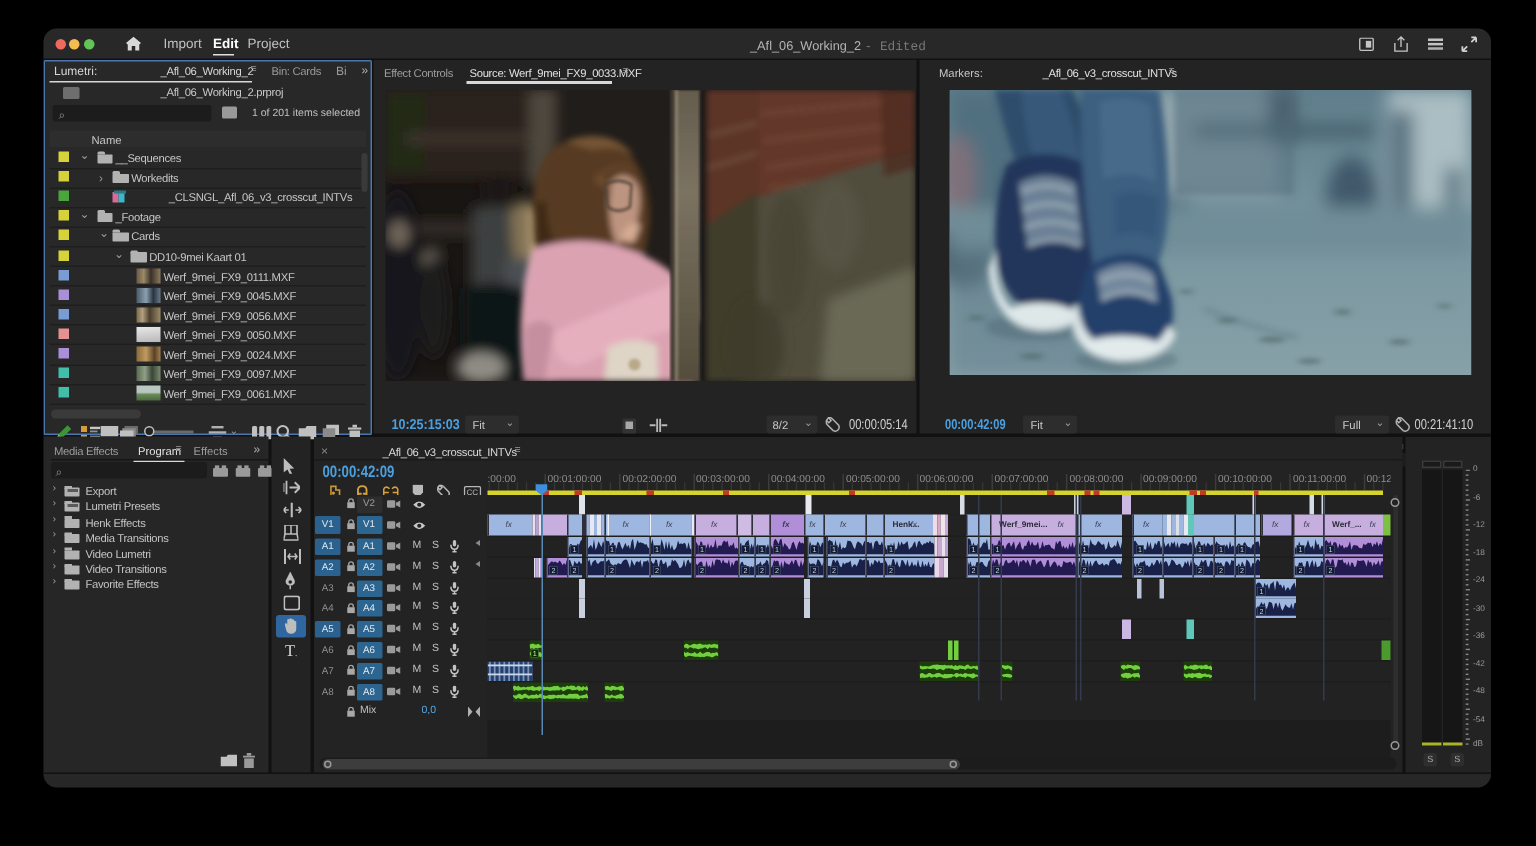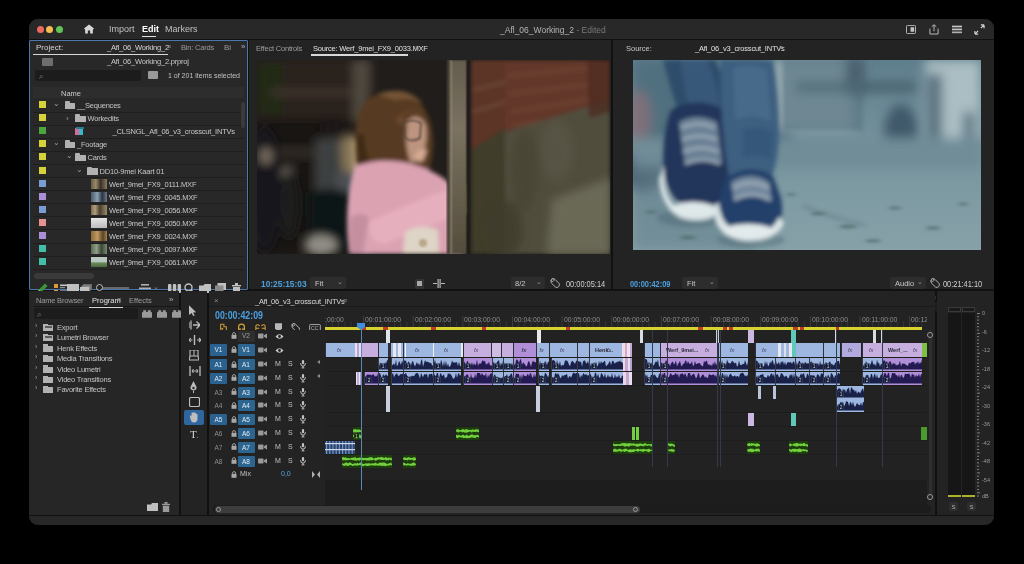--- a/index.html
+++ b/index.html
@@ -12,41 +12,41 @@
 <div class="a" style="left:0;top:0;width:965px;height:21px;background:#282828;"></div>
 <div class="a" style="left:7.5px;top:6.5px;width:7px;height:7px;border-radius:50%;background:#ee6a5f;"></div>
 <div class="a" style="left:17px;top:6.5px;width:7px;height:7px;border-radius:50%;background:#f5bd4f;"></div>
 <div class="a" style="left:26.5px;top:6.5px;width:7px;height:7px;border-radius:50%;background:#61c455;"></div>
 <svg class="a" style="left:55px;top:5px;" width="10" height="10" viewBox="0 0 12 11">
       <path d="M6 0 L12 5 L10.6 6.3 L10.6 11 L7.4 11 L7.4 7.4 L4.6 7.4 L4.6 11 L1.4 11 L1.4 6.3 L0 5 Z" fill="#d8d8d8"></path>
     </svg>
 <div class="t" style="left:80px;top:5px;font-size:9px;color:#c0c0c0;">Import</div>
 <div class="t" style="left:113px;top:5px;font-size:9px;color:#ffffff;font-weight:bold;">Edit</div>
 <div class="a" style="left:113px;top:16.5px;width:14px;height:1.5px;background:#e0e0e0;"></div>
-<div class="t" style="left:136px;top:5px;font-size:9px;color:#c0c0c0;">Markers</div>
-<div class="t" style="left:471px;top:5.5px;font-size:8.5px;color:#b4b4b4;">_Afl_06_Working_2 <span style="color:#787878;">- Edited</span></div>
+<div class="t" style="left:136px;top:5px;font-size:9px;color:#c0c0c0;">Project</div>
+<div class="t" style="left:471px;top:5.5px;font-size:8.5px;color:#b4b4b4;">_Afl_06_Working_2 <span style="color:#787878;font-family:Liberation Mono, monospace;">- Edited</span></div>
 <svg class="a" style="left:877px;top:5.5px;" width="10" height="9" viewBox="0 0 11 10">
       <rect x="0.5" y="0.5" width="10" height="9" rx="1" fill="none" stroke="#c4c4c4"></rect>
       <rect x="5" y="2.5" width="4" height="5" fill="#c4c4c4"></rect>
     </svg>
 <svg class="a" style="left:900px;top:4.5px;" width="10" height="11" viewBox="0 0 11 12">
       <path d="M1 5 L1 11 L10 11 L10 5" fill="none" stroke="#c4c4c4"></path>
       <path d="M5.5 8 L5.5 1 M3 3 L5.5 0.7 L8 3" fill="none" stroke="#c4c4c4"></path>
     </svg>
 <svg class="a" style="left:923px;top:5.5px;" width="10" height="9" viewBox="0 0 13 10">
       <rect y="0" width="13" height="2.2" fill="#c4c4c4"></rect>
       <rect y="3.8" width="13" height="2.2" fill="#c4c4c4"></rect>
       <rect y="7.6" width="13" height="2.2" fill="#b0b0b0"></rect>
     </svg>
 <svg class="a" style="left:945px;top:4.5px;" width="11" height="11" viewBox="0 0 12 12">
       <path d="M7.5 4.5 L11 1 M11 1 L7.5 1 M11 1 L11 4.5 M4.5 7.5 L1 11 M1 11 L4.5 11 M1 11 L1 7.5" fill="none" stroke="#d0d0d0" stroke-width="1.3"></path>
     </svg>
 <div class="a" style="left:0;top:20px;width:965px;height:487px;background:#111111;"></div>
 <div class="a" style="left:0;top:21px;width:219px;height:250px;background:#282828;border:1px solid #4b77ae;border-radius:1px;"></div>
-<div class="t" style="left:7px;top:24px;font-size:8px;color:#d6d6d6;">Project:</div>
+<div class="t" style="left:7px;top:24px;font-size:8px;color:#d6d6d6;">Lumetri:</div>
 <div class="t" style="left:78px;top:24px;font-size:7.5px;color:#d6d6d6;letter-spacing:-0.2px;">_Afl_06_Working_2</div>
 <div class="t" style="left:138px;top:24px;font-size:7px;color:#9a9a9a;">≡</div>
 <div class="a" style="left:4px;top:34.5px;width:135px;height:1.5px;background:#d8d8d8;"></div>
 <div class="t" style="left:152px;top:24px;font-size:7.5px;letter-spacing:-0.2px;color:#9a9a9a;">Bin: Cards</div>
 <div class="t" style="left:195px;top:24px;font-size:8px;color:#9a9a9a;">Bi</div>
 <div class="t" style="left:212px;top:23px;font-size:8px;color:#b0b0b0;">»</div>
 <div class="a" style="left:13px;top:39px;width:11px;height:8px;background:#6e6e6e;border-radius:1px;"></div>
 <div class="t" style="left:78px;top:38px;font-size:7.5px;color:#c8c8c8;letter-spacing:-0.2px;">_Afl_06_Working_2.prproj</div>
 <div class="a" style="left:6px;top:51px;width:106px;height:11px;background:#1c1c1c;border-radius:2px;"></div>
 <div class="t" style="left:10px;top:53px;font-size:8px;color:#888;">⌕</div>
@@ -310,21 +310,21 @@
       <rect x="339.29999999999995" y="0" width="1" height="3.5" fill="#4a4a4a"></rect>
       <rect x="348.0" y="0" width="1" height="3.5" fill="#4a4a4a"></rect>
     </svg>
 <svg class="a" style="left:282px;top:274px;" width="10" height="10" viewBox="0 0 10 10">
       <path d="M0 0 L10 0 L10 6 L5 10 L0 6 Z" fill="#3e8edd"></path>
     </svg>
 <div class="a" style="left:223px;top:283px;width:356px;height:9px;background:#1d1d1d;border-radius:4px;"></div>
 <div class="a" style="left:224.5px;top:285px;width:6px;height:6px;border:1.3px solid #8a8a8a;border-radius:50%;background:#1d1d1d;"></div>
 <div class="a" style="left:571px;top:285px;width:6px;height:6px;border:1.3px solid #8a8a8a;border-radius:50%;background:#1d1d1d;"></div>
 <div class="a" style="left:584px;top:21px;width:381px;height:249px;background:#232323;"></div>
-<div class="t" style="left:597px;top:25px;font-size:7.5px;color:#c8c8c8;">Source:</div>
+<div class="t" style="left:597px;top:25px;font-size:7.5px;color:#c8c8c8;">Markers:</div>
 <div class="t" style="left:666px;top:25px;font-size:7.5px;letter-spacing:-0.2px;color:#e0e0e0;">_Afl_06_v3_crosscut_INTVs</div>
 <div class="t" style="left:750px;top:24.5px;font-size:7px;color:#9a9a9a;">≡</div>
 <svg class="a" style="left:604px;top:41px;" width="348" height="190" viewBox="0 0 348 190">
 <defs>
 <filter id="p5" x="-40%" y="-40%" width="180%" height="180%">
           <feGaussianBlur stdDeviation="5.5"></feGaussianBlur>
         </filter>
 <filter id="p2" x="-40%" y="-40%" width="180%" height="180%">
           <feGaussianBlur stdDeviation="2"></feGaussianBlur>
         </filter>
@@ -380,21 +380,21 @@
         <ellipse cx="330" cy="140" rx="5" ry="1.5"></ellipse>
         <ellipse cx="240" cy="186" rx="8" ry="2"></ellipse>
 </g>
 <path d="M170 146 Q200 158 232 165" stroke="#54707a" stroke-width="1.6" fill="none" opacity="0.8" filter="url(#p2)"></path>
 </svg>
 <div class="t" style="left:601px;top:259px;color:#4ba0e0;font-size:9.5px;font-weight:bold;transform:scaleX(0.78);transform-origin:0 0;">00:00:42:09</div>
 <div class="a" style="left:653px;top:258px;width:36px;height:12px;background:#2d2d2d;border-radius:2px;"></div>
 <div class="t" style="left:658px;top:260px;font-size:7.5px;color:#c8c8c8;">Fit</div>
 <div class="t" style="left:680px;top:259px;font-size:7px;color:#999;">⌄</div>
 <div class="a" style="left:861px;top:258px;width:36px;height:12px;background:#2d2d2d;border-radius:2px;"></div>
-<div class="t" style="left:866px;top:260px;font-size:7.5px;color:#c8c8c8;">Audio</div>
+<div class="t" style="left:866px;top:260px;font-size:7.5px;color:#c8c8c8;">Full</div>
 <div class="t" style="left:888px;top:259px;font-size:7px;color:#999;">⌄</div>
 <svg class="a" style="left:901px;top:259px;" width="10" height="10" viewBox="0 0 11 11">
       <path d="M2.5 0.5 Q0 3 1.5 5.5 L6 10 Q8 11 9.5 9.5 Q11 8 10 6 L5.5 1.5 Q4 0 2.5 0.5 Z M2.5 0.5 L4.5 2.5 L2.8 4.2 L0.8 2.2" fill="none" stroke="#b0b0b0" stroke-width="1.1"></path>
     </svg>
 <div class="t" style="left:914px;top:259px;color:#d0d0d0;font-size:9.5px;transform:scaleX(0.78);transform-origin:0 0;">00:21:41:10</div>
 <svg class="a" style="left:594px;top:277px;" width="374" height="4">
       <rect x="0.0" y="0" width="1" height="3.5" fill="#4a4a4a"></rect>
       <rect x="8.9" y="0" width="1" height="3.5" fill="#4a4a4a"></rect>
       <rect x="17.8" y="0" width="1" height="3.5" fill="#4a4a4a"></rect>
       <rect x="26.700000000000003" y="0" width="1" height="3.5" fill="#4a4a4a"></rect>
@@ -437,21 +437,21 @@
       <rect x="356.0" y="0" width="1" height="3.5" fill="#4a4a4a"></rect>
       <rect x="364.90000000000003" y="0" width="1" height="3.5" fill="#4a4a4a"></rect>
     </svg>
 <svg class="a" style="left:606px;top:273px;" width="9" height="11" viewBox="0 0 9 11">
       <path d="M0 0 L9 0 L9 7 L4.5 11 L0 7 Z" fill="#3e8edd"></path>
     </svg>
 <div class="a" style="left:592px;top:283px;width:370px;height:9px;background:#1d1d1d;border-radius:4px;"></div>
 <div class="a" style="left:594px;top:285px;width:6px;height:6px;border:1.3px solid #8a8a8a;border-radius:50%;background:#1d1d1d;"></div>
 <div class="a" style="left:954px;top:285px;width:6px;height:6px;border:1.3px solid #8a8a8a;border-radius:50%;background:#1d1d1d;"></div>
 <div class="a" style="left:0;top:272px;width:150px;height:224px;background:#262626;"></div>
-<div class="t" style="left:7px;top:277px;font-size:7.5px;letter-spacing:-0.2px;color:#9d9d9d;">Name Browser</div>
+<div class="t" style="left:7px;top:277px;font-size:7.5px;letter-spacing:-0.2px;color:#9d9d9d;">Media Effects</div>
 <div class="t" style="left:63px;top:277px;font-size:7.5px;color:#e2e2e2;">Program</div>
 <div class="a" style="left:60px;top:287.5px;width:34px;height:1.5px;background:#d8d8d8;"></div>
 <div class="t" style="left:88px;top:276.5px;font-size:7px;color:#9a9a9a;">≡</div>
 <div class="t" style="left:100px;top:277px;font-size:7.5px;color:#9d9d9d;">Effects</div>
 <div class="t" style="left:140px;top:276px;font-size:8px;color:#b0b0b0;">»</div>
 <div class="a" style="left:5px;top:286.5px;width:150px;height:0.5px;background:#161616;"></div>
 <div class="a" style="left:5px;top:289px;width:104px;height:11px;background:#1c1c1c;border-radius:2px;"></div>
 <div class="t" style="left:8px;top:290.5px;font-size:8px;color:#888;">⌕</div>
 <svg class="a" style="left:113px;top:290.5px;" width="10" height="8" viewBox="0 0 12 9">
       <rect x="0" y="2" width="12" height="7" rx="1" fill="#9a9a9a"></rect>
@@ -470,21 +470,21 @@
     </svg>
 <div class="t" style="left:6px;top:303.0px;font-size:7px;color:#9a9a9a;">›</div>
 <div class="a" style="left:14px;top:306.0px;width:10px;height:6px;background:#b2b2b2;border-radius:0.5px;"></div>
 <div class="a" style="left:14px;top:304.5px;width:4.5px;height:2px;background:#b2b2b2;"></div>
 <div class="a" style="left:15.5px;top:307.0px;width:7px;height:1.5px;background:#5a5a5a;"></div>
 <div class="t" style="left:28px;top:304.0px;font-size:7.5px;color:#c4c4c4;letter-spacing:-0.2px;">Export</div>
 <div class="t" style="left:6px;top:313.4px;font-size:7px;color:#9a9a9a;">›</div>
 <div class="a" style="left:14px;top:316.4px;width:10px;height:6px;background:#b2b2b2;border-radius:0.5px;"></div>
 <div class="a" style="left:14px;top:314.9px;width:4.5px;height:2px;background:#b2b2b2;"></div>
 <div class="a" style="left:15.5px;top:317.4px;width:7px;height:1.5px;background:#5a5a5a;"></div>
-<div class="t" style="left:28px;top:314.4px;font-size:7.5px;color:#c4c4c4;letter-spacing:-0.2px;">Lumetri Browser</div>
+<div class="t" style="left:28px;top:314.4px;font-size:7.5px;color:#c4c4c4;letter-spacing:-0.2px;">Lumetri Presets</div>
 <div class="t" style="left:6px;top:323.8px;font-size:7px;color:#9a9a9a;">›</div>
 <div class="a" style="left:14px;top:326.8px;width:10px;height:6px;background:#b2b2b2;border-radius:0.5px;"></div>
 <div class="a" style="left:14px;top:325.3px;width:4.5px;height:2px;background:#b2b2b2;"></div>
 <div class="t" style="left:28px;top:324.8px;font-size:7.5px;color:#c4c4c4;letter-spacing:-0.2px;">Henk Effects</div>
 <div class="t" style="left:6px;top:334.2px;font-size:7px;color:#9a9a9a;">›</div>
 <div class="a" style="left:14px;top:337.2px;width:10px;height:6px;background:#b2b2b2;border-radius:0.5px;"></div>
 <div class="a" style="left:14px;top:335.7px;width:4.5px;height:2px;background:#b2b2b2;"></div>
 <div class="t" style="left:28px;top:335.2px;font-size:7.5px;color:#c4c4c4;letter-spacing:-0.2px;">Media Transitions</div>
 <div class="t" style="left:6px;top:344.6px;font-size:7px;color:#9a9a9a;">›</div>
 <div class="a" style="left:14px;top:347.6px;width:10px;height:6px;background:#b2b2b2;border-radius:0.5px;"></div>

